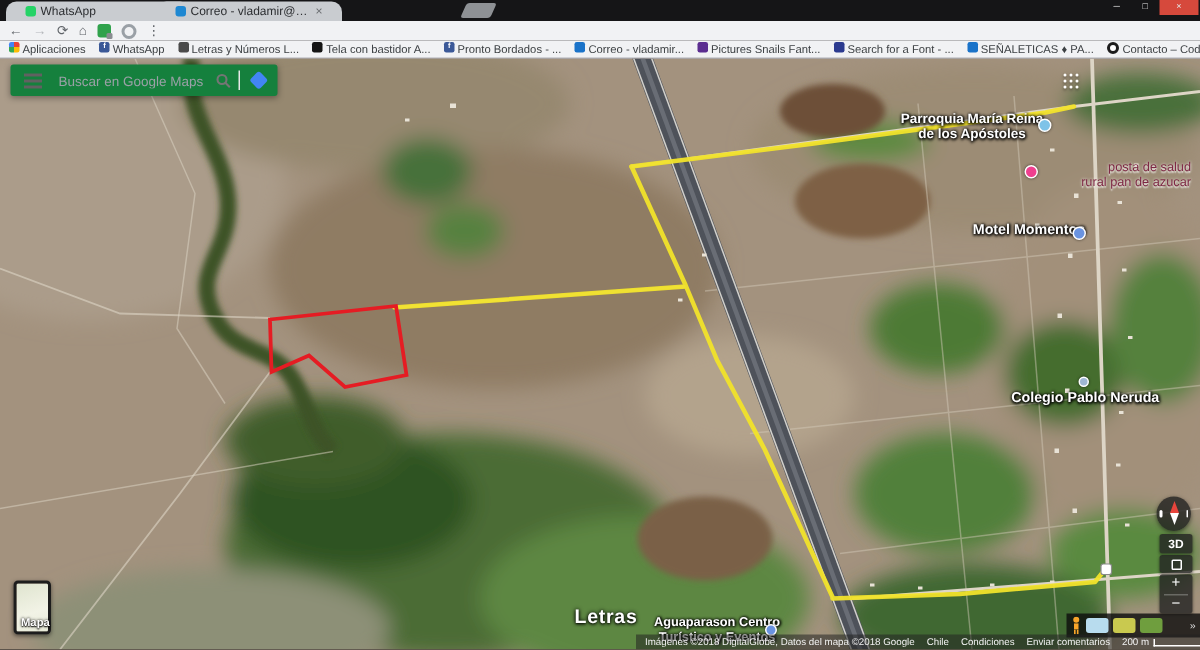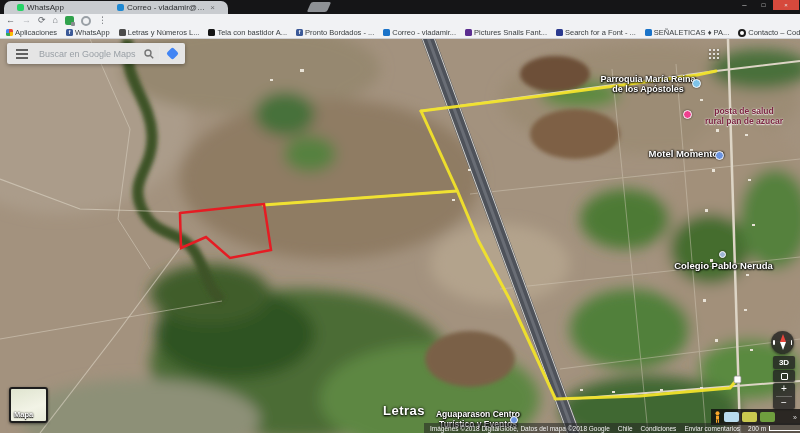--- a/index.html
+++ b/index.html
@@ -33,55 +33,55 @@
   .urltext{font-size:7.5px;color:#3c4043;white-space:nowrap;overflow:hidden;text-overflow:ellipsis;flex:1}
   .zmico{flex:0 0 auto}
   .starico{font-size:9px;color:#5f6368;flex:0 0 auto;line-height:1}
   .extgreen{width:9px;height:9px;background:#30a24c;border-radius:2px;position:relative;flex:0 0 auto}
   .extgreen:after{content:"";position:absolute;right:-1px;bottom:-1px;width:4px;height:4px;background:#8a8d91;border-radius:1px}
   .extcircle{width:6px;height:6px;border:2px solid #9aa0a6;border-radius:50%;flex:0 0 auto}
   .menu3{font-size:9px;color:#5f6368;flex:0 0 auto;line-height:1}
   .bookmarks{position:absolute;left:0;top:27px;width:800px;height:12px;background:#f1f2f4;border-bottom:1px solid #d0d1d5;
              display:flex;align-items:center;padding:0 6px;gap:9px;box-sizing:border-box;font-size:7.5px;color:#3c4043;
              white-space:nowrap;overflow:hidden}
-  .bm{display:flex;align-items:center;gap:2px;flex:0 0 auto}
+  .bm{display:flex;gap:2px;flex:0 0 auto}
   .bi{width:7px;height:7px;border-radius:1.5px;display:flex;align-items:center;justify-content:center;
       color:#fff;font-size:5px;font-weight:bold;line-height:1;flex:0 0 auto}
   .i-apps{background:conic-gradient(#ea4335 0 25%,#fbbc05 0 50%,#34a853 0 75%,#4285f4 0)}
   .i-fb{background:#3b5998}
   .i-dark{background:#4a4a4a}
   .i-black{background:#141414}
   .i-blue{background:#1a73c9}
   .i-purple{background:#5b2d90}
   .i-navy{background:#2b3a8f}
   .i-ring{background:#fff;border:2px solid #1c1c1c;border-radius:50%;width:4px;height:4px}
   
   #map{position:absolute;left:0;top:39px;width:800px;height:394px;overflow:hidden}
   #map svg.terrain{position:absolute;left:0;top:0}
   .ov{position:absolute;z-index:3}
-  .search-card{left:7px;top:4px;width:178px;height:21px;background:#e5e5e5;border-radius:2px;
+  .search-card{left:7px;top:4px;width:178px;height:21px;background:#15803d;border-radius:2px;
                box-shadow:0 1px 4px rgba(0,0,0,.35);display:flex;align-items:center}
   .burger{width:12px;height:2px;background:#616161;margin:0 9px;box-shadow:0 -4px 0 #616161,0 4px 0 #616161;flex:0 0 auto}
   .search-input{flex:1;border:none;outline:none;font-size:9px;color:#222;min-width:0;background:transparent;font-family:"Liberation Sans",sans-serif}
   .search-input::placeholder{color:#9aa0a6}
   .sdiv{width:1px;height:13px;background:#e8e8e8;margin:0 5px}
   .dirico{width:9px;height:9px;background:#4285f4;transform:rotate(45deg);border-radius:2px;margin:0 8px 0 3px;flex:0 0 auto}
   .grid9{left:709px;top:10px;width:2px;height:2px;background:#fff;border-radius:50%;
          box-shadow:4px 0 #fff,8px 0 #fff,0 4px #fff,4px 4px #fff,8px 4px #fff,0 8px #fff,4px 8px #fff,8px 8px #fff;
          filter:drop-shadow(0 1px 1px rgba(0,0,0,.5))}
   .signin{left:726px;top:5px;width:71px;height:20px;background:#4285f4;border-radius:2px;color:#fff;
           font-size:9.5px;font-weight:bold;display:flex;align-items:center;justify-content:center;
           box-shadow:0 1px 3px rgba(0,0,0,.4)}
   .mlabel{color:#fff;font-weight:bold;text-align:center;line-height:1.15;
           text-shadow:0 0 2px #000,0 1px 2px #000,1px 0 2px #000}
   .mdot{border-radius:50%;border:1px solid #fff;box-shadow:0 0 2px rgba(0,0,0,.6)}
   .lbl-church{left:600px;top:35px;width:96px;font-size:9px}
   .ico-church{left:692px;top:40px;width:7px;height:7px;background:#7ec3e8}
-  .lbl-posta{left:694px;top:68px;width:100px;font-size:8.5px;color:#7d2743;text-align:center;
-             text-shadow:0 0 2px rgba(255,255,255,.9),0 1px 1px rgba(255,255,255,.7);font-weight:bold}
+  .lbl-posta{left:694px;top:68px;width:100px;font-size:8.5px;color:#7d2743;text-align:right;
+             text-shadow:0 0 2px rgba(255,255,255,.9),0 1px 1px rgba(255,255,255,.7);font-weight:normal}
   .ico-posta{left:683px;top:71px;width:7px;height:7px;background:#ef3f8f}
   .lbl-motel{left:648px;top:110px;width:76px;font-size:9.5px}
   .ico-motel{left:715px;top:112px;width:7px;height:7px;background:#6a93e0}
   .lbl-school{left:666px;top:222px;width:115px;font-size:9.5px}
   .ico-school{left:719px;top:212px;width:5px;height:5px;background:#9fb6d4}
   .lbl-agua{left:425px;top:371px;width:106px;font-size:8.5px}
   .ico-agua{left:510px;top:377px;width:6px;height:6px;background:#6a93e0}
   .glogo{left:383px;top:364px;font-size:13px;font-weight:bold;color:#fff;letter-spacing:.5px;
          text-shadow:0 0 3px #000,0 1px 2px #000}
   .attrib{left:424px;top:384px;width:376px;height:10px;background:rgba(35,35,35,.55);
@@ -104,21 +104,21 @@
   .locglyph{width:5px;height:5px;border:1.5px solid #fff;border-radius:1px}
   .zoomstack{left:773px;top:344px;width:22px;height:26px;background:rgba(34,34,34,.8);border-radius:2px;
              display:flex;flex-direction:column;box-shadow:0 1px 2px rgba(0,0,0,.4)}
   .zoomstack .zb{flex:1;color:#fff;font-size:10px;display:flex;align-items:center;justify-content:center;line-height:1}
   .zoomstack .zd{height:1px;background:rgba(255,255,255,.25);margin:0 3px}
   .imgbar{left:711px;top:370px;width:89px;height:16px;background:rgba(12,12,12,.8);
           display:flex;align-items:center;gap:3px;padding:0 3px;box-sizing:border-box}
   .thumb{width:15px;height:10px;border-radius:2px;flex:0 0 auto}
   .t1{background:#b8dcee}.t2{background:#c9c94f}.t3{background:#6f9e3e}
   .carouselx{color:#ddd;font-size:7px;margin-left:auto}
-  .mapinset{left:9px;top:348px;width:39px;height:36px;border:2px solid #1d1d1d;border-radius:3px;
+  .mapinset{left:9px;top:348px;width:25px;height:36px;border:2px solid #1d1d1d;border-radius:3px;
             background:linear-gradient(160deg,#dfe4cf,#f2f3e6 60%,#e7ead8);box-sizing:border-box;
             box-shadow:0 1px 3px rgba(0,0,0,.5)}
   .mapinset .mname{position:absolute;left:3px;bottom:2px;font-size:7.5px;font-weight:bold;color:#fff;
                    text-shadow:0 0 2px #000,0 1px 1px #000}
 </style>
 </head>
 <body>
 
 <div class="titlebar">
   <div class="tab" style="left:4px;width:97px">

